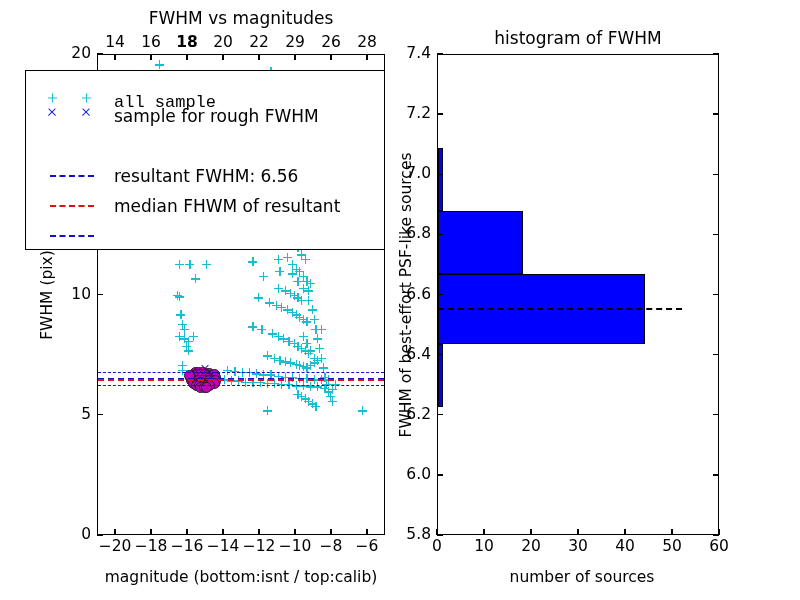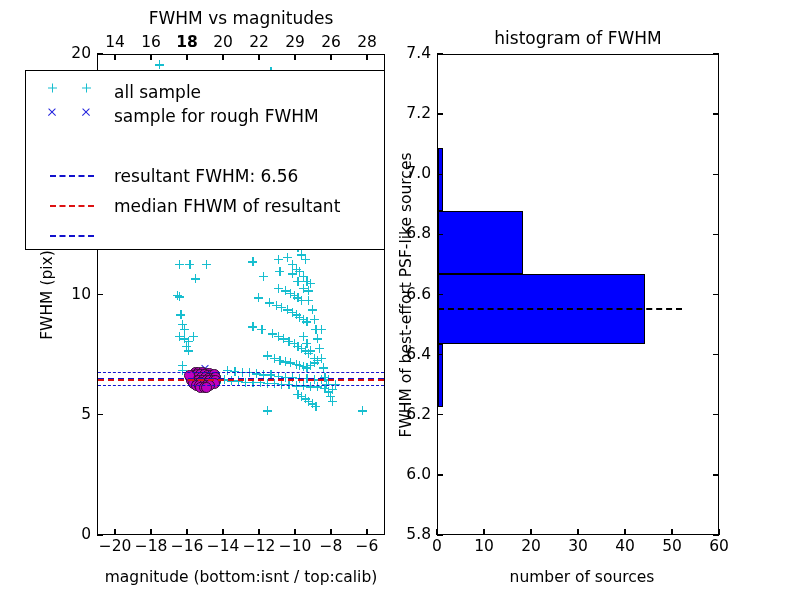--- a/index.html
+++ b/index.html
@@ -376,21 +376,21 @@
       <div class="ticklabel tl-left" style="left: 431px; top: 174.25px;">7.0</div>
       <div class="tick v" style="left: 437px; top: 113.425px;"></div>
       <div class="tick v" style="left: 713px; top: 113.425px;"></div>
       <div class="ticklabel tl-left" style="left: 431px; top: 114.125px;">7.2</div>
       <div class="tick v" style="left: 437px; top: 53.3px;"></div>
       <div class="tick v" style="left: 713px; top: 53.3px;"></div>
       <div class="ticklabel tl-left" style="left: 431px; top: 54px;">7.4</div>
     </div>
 
   <div id="legend">
-      <div class="leg-row" style="top: 6px;">
+      <div class="leg-row" style="top: 16px; font-family: Liberation Mono, monospace;">
         <div class="plus leg-m" style="left: 26px;"></div>
         <div class="plus leg-m" style="left: 60px;"></div>
         <div class="leg-text">all sample</div>
       </div>
       <div class="leg-row" style="top: 30px;">
         <div class="xmark leg-m" style="left: 26px;"></div>
         <div class="xmark leg-m" style="left: 60px;"></div>
         <div class="leg-text">sample for rough FWHM</div>
       </div>
       <div class="leg-row" style="top: 90px;">

